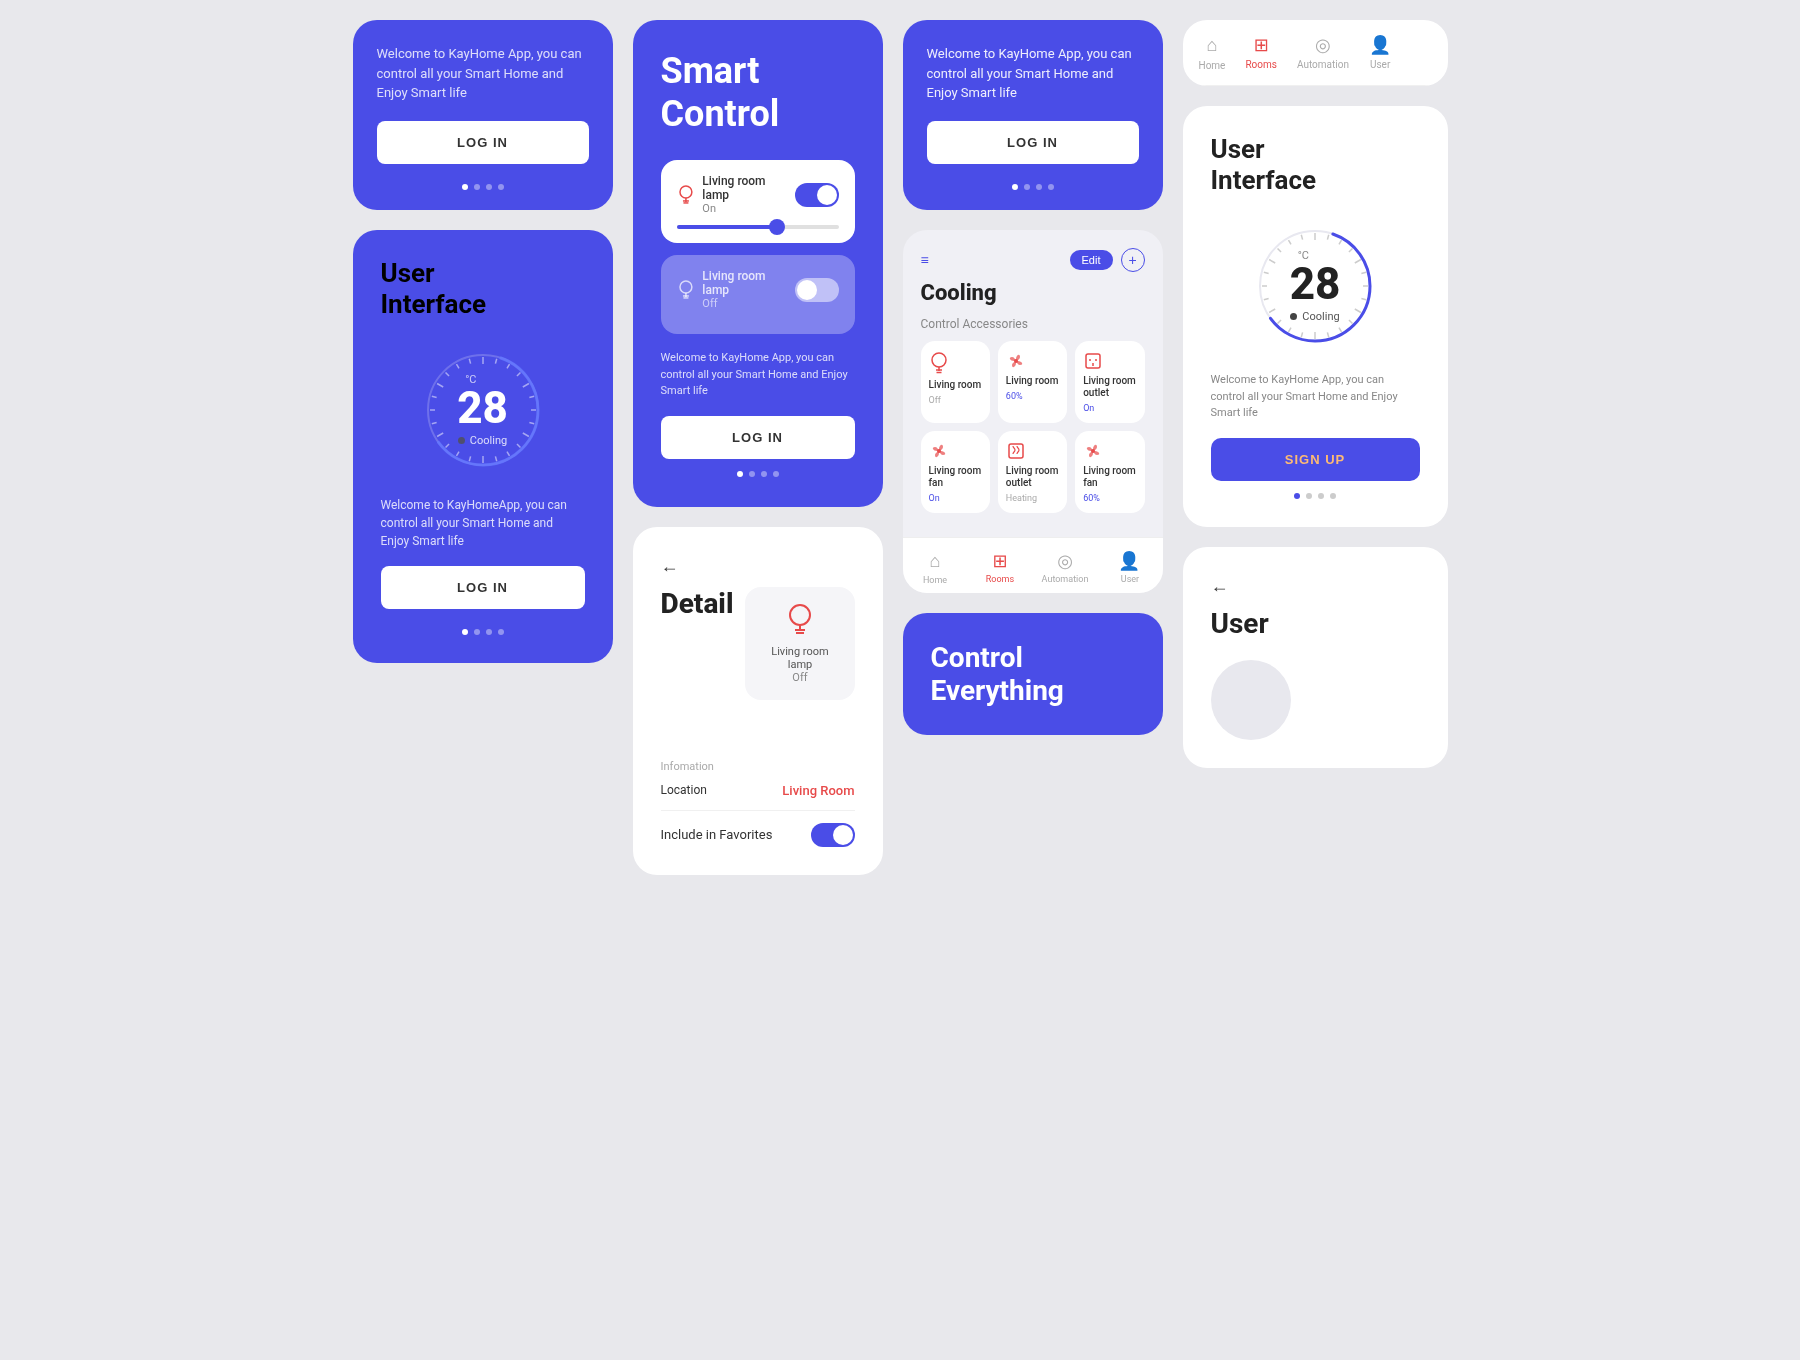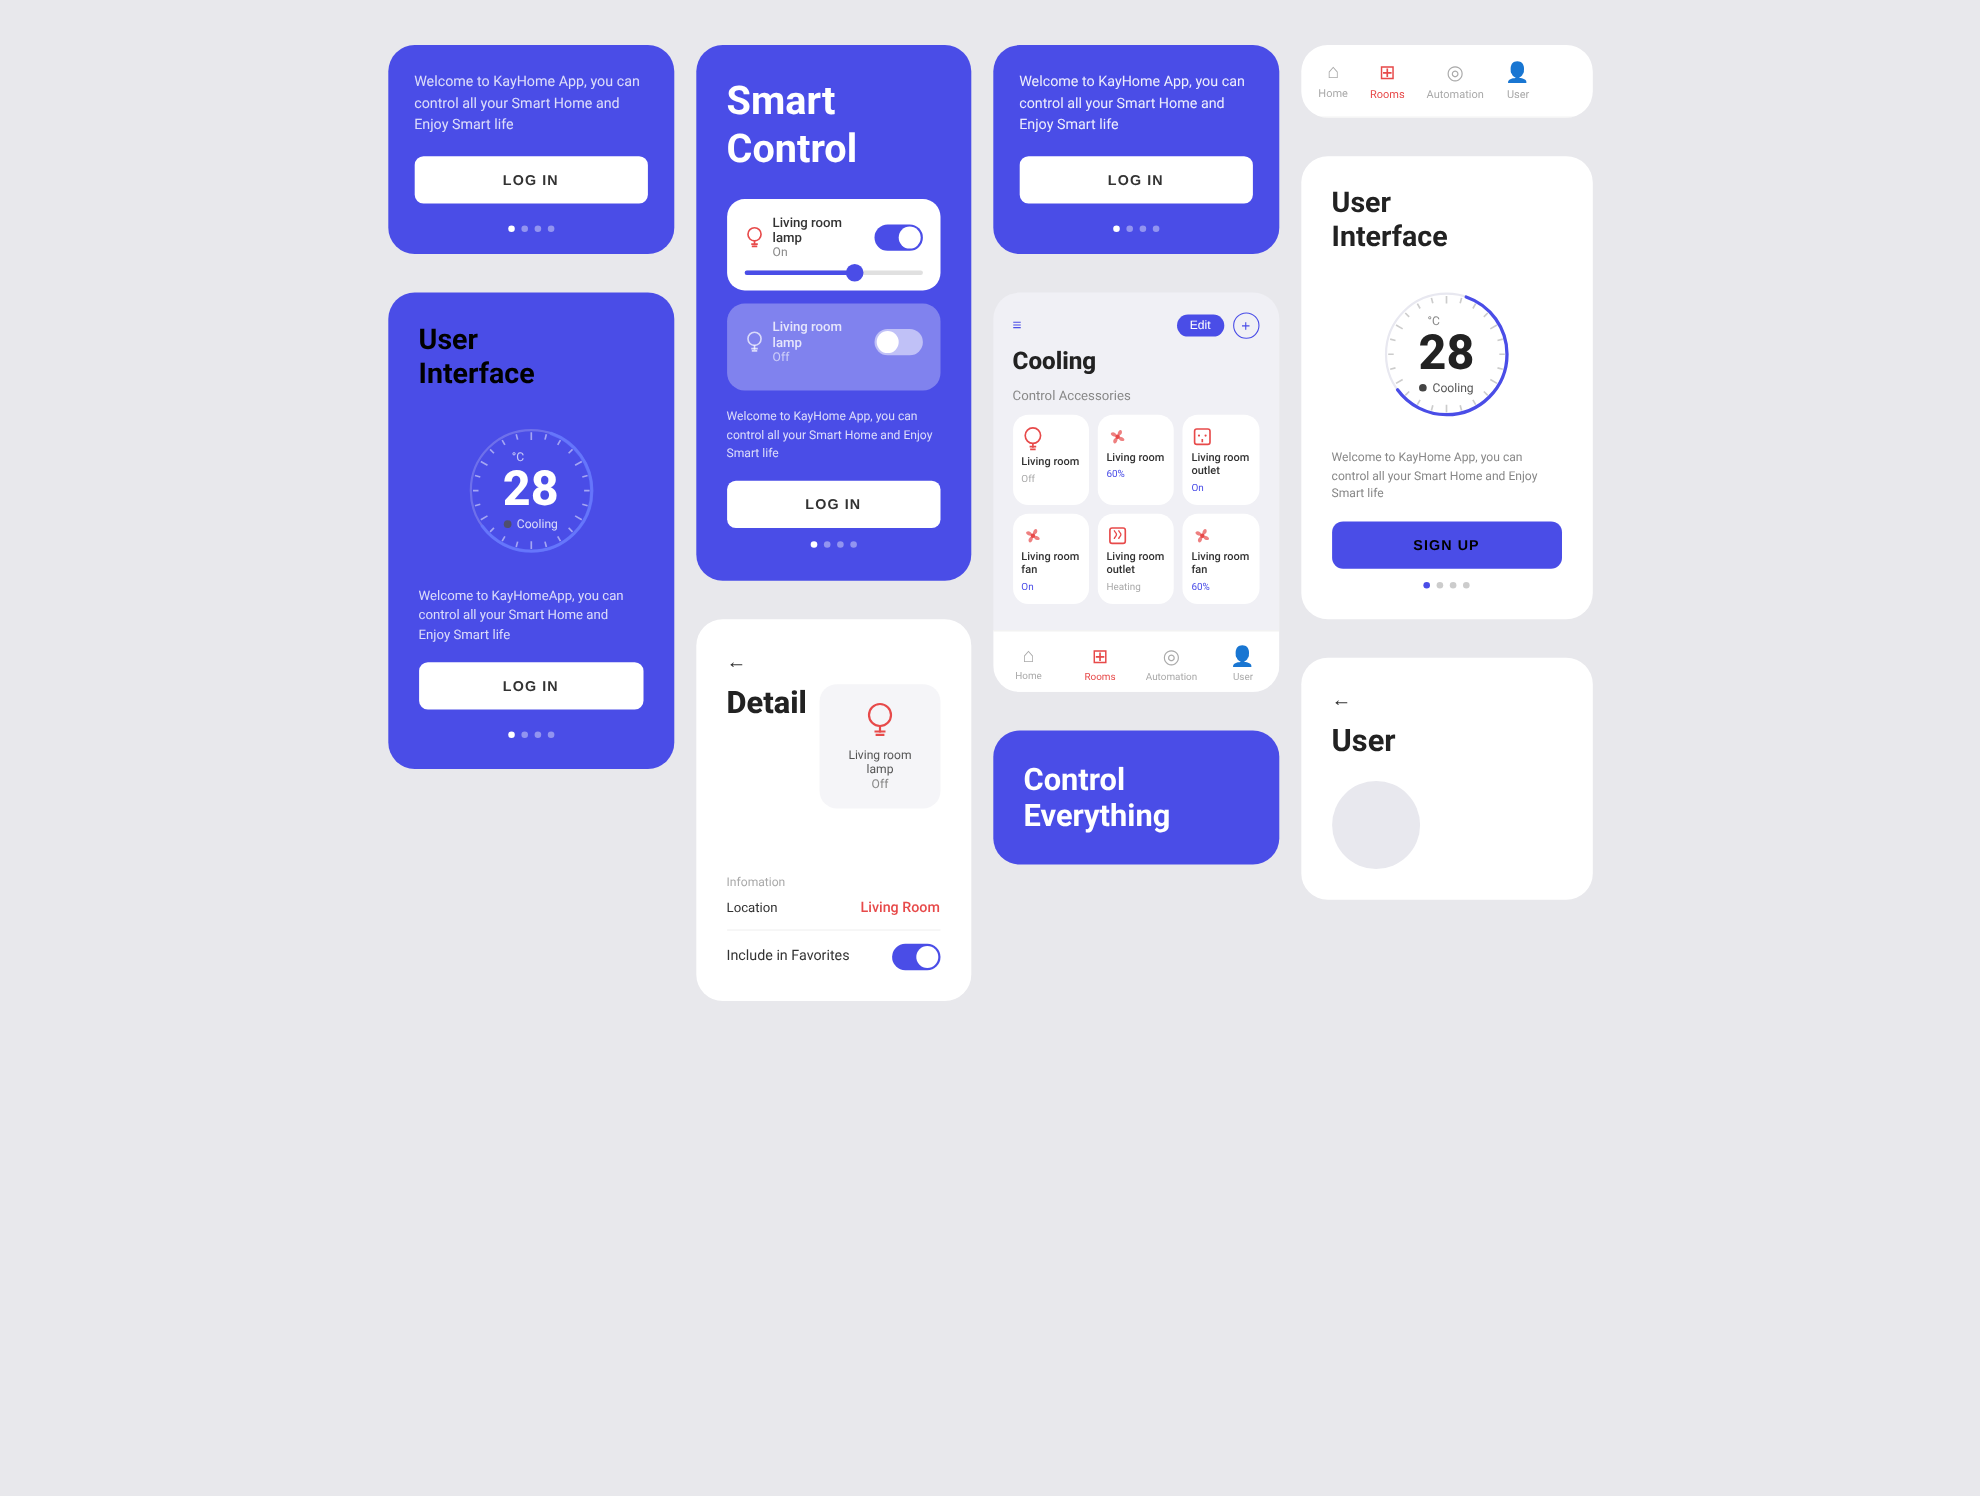--- a/index.html
+++ b/index.html
@@ -9,21 +9,21 @@
       width: 1800px;
       min-height: 1360px;
       display: flex;
       align-items: flex-start;
       justify-content: center;
       padding: 20px;
       gap: 20px;
     }
 
     
-    .col { display: flex; flex-direction: column; gap: 35px; margin-top: 21px; }
+    .col { display: flex; flex-direction: column; gap: 20px; }
     .card-blue {
       background: #4a4de7;
       border-radius: 24px;
       overflow: hidden;
     }
 
     
     .blue-card-content {
       padding: 30px 28px;
       color: white;
@@ -289,21 +289,21 @@
     .rnav-label.active { color: #e74a4a; }
 
     .ui-card-white {
       background: white;
       border-radius: 24px;
       padding: 28px;
     }
     .signup-btn {
       width: 100%;
       background: #4a4de7;
-      color: #000000;
+      color: #fdba74;
       border: none;
       border-radius: 10px;
       padding: 14px;
       font-size: 13px;
       font-weight: 600;
       letter-spacing: 1px;
       cursor: pointer;
     }
     .dot-dark { width: 6px; height: 6px; border-radius: 50%; background: #ccc; }
     .dot-dark.active { background: #4a4de7; }

